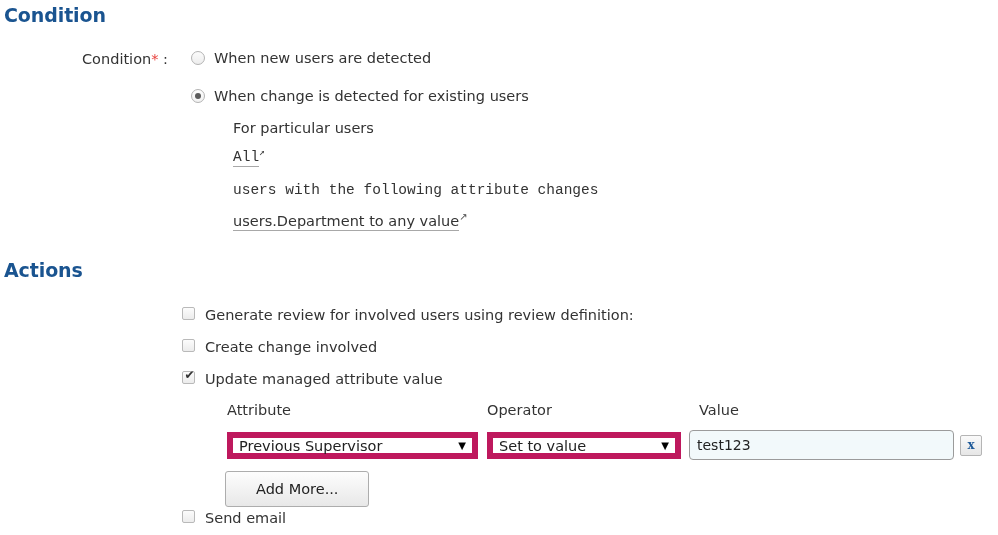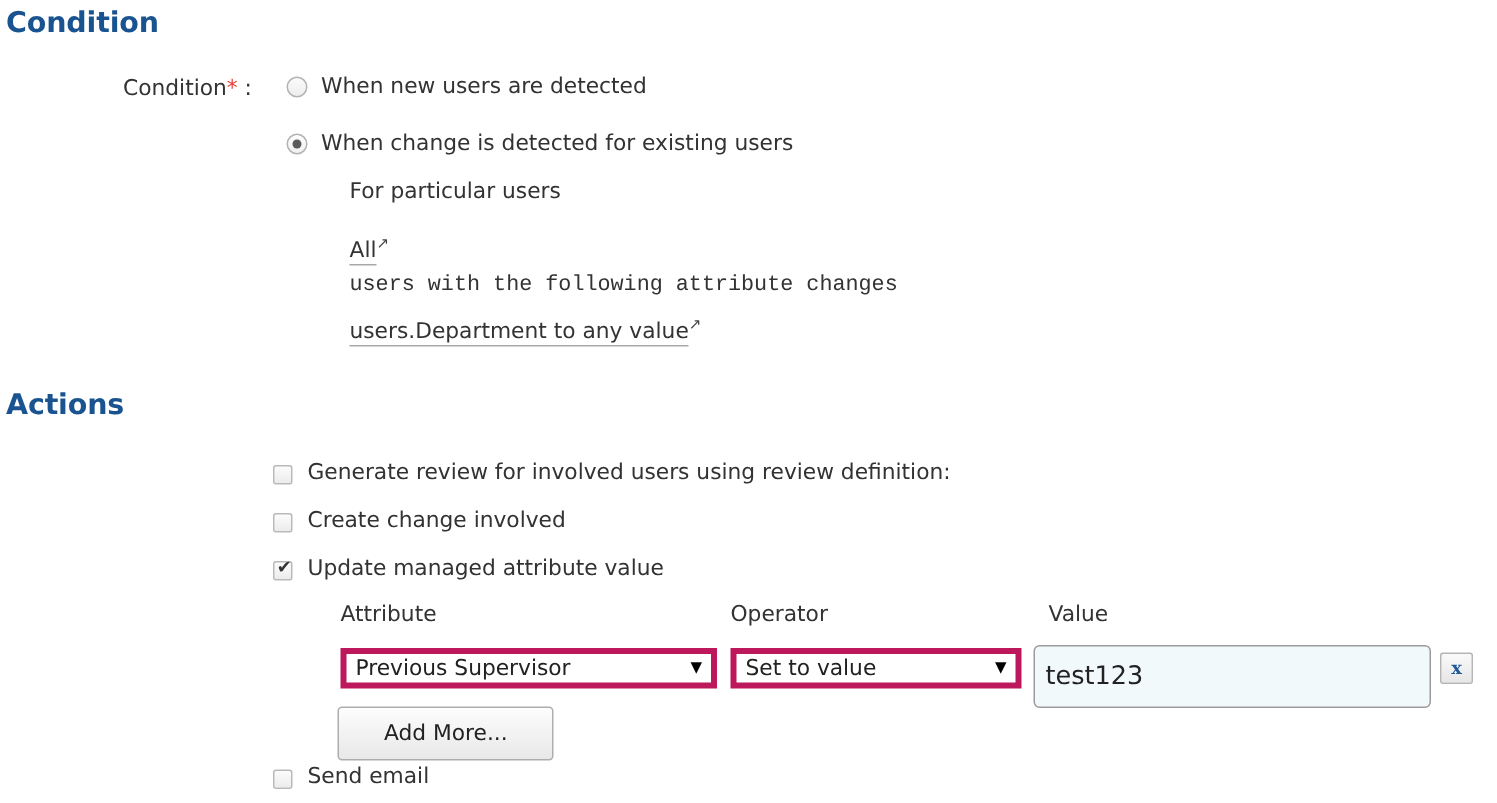--- a/index.html
+++ b/index.html
@@ -75,21 +75,21 @@
 
   .cond-sub {
     position: absolute;
     left: 233px;
     font-size: 14.5px;
     color: #333333;
     white-space: nowrap;
   }
   #cond-particular { top: 120px; }
   #cond-withattrs  { top: 182px; font-family: Liberation Mono, monospace; }
-  #cond-link-all   { top: 159px; }
+  #cond-link-all   { top: 149px; font-family: Liberation Mono, monospace; }
   #cond-link-attr  { top: 213px; }
 
   .inline-link {
     color: #333333;
     text-decoration: none;
     border-bottom: 1px solid #a8a8a8;
     padding-bottom: 1px;
   }
   .ext-arrow {
     font-size: 10px;
@@ -97,21 +97,21 @@
     line-height: 0;
     margin-left: 0px;
     color: #444444;
   }
 
   
   .check-row {
     position: absolute;
     left: 182px;
     display: flex;
-    align-items: flex-end;
+    align-items: flex-start;
     white-space: nowrap;
   }
   #check-row-review  { top: 307px; }
   #check-row-change  { top: 339px; }
   #check-row-update  { top: 371px; }
   #check-row-email   { top: 510px; }
 
   .checkbox {
     width: 13px; height: 13px;
     border: 1px solid #b9b9b9;
@@ -147,21 +147,21 @@
   }
   #head-attribute { left: 227px; }
   #head-operator  { left: 487px; }
   #head-value     { left: 699px; }
 
   .sel {
     position: absolute;
     top: 432px;
     height: 27px;
     box-sizing: border-box;
-    border: 4px solid #be185d;
+    border: 6px solid #be185d;
     background: #ffffff;
     font-size: 14.5px;
     color: #222222;
     display: flex;
     align-items: center;
     padding: 0 6px;
     white-space: nowrap;
   }
   #select-attribute { left: 227px; width: 251px; }
   #select-operator  { left: 487px; width: 194px; }
@@ -171,27 +171,27 @@
     color: #000000;
     margin-left: 6px;
     line-height: 1;
   }
 
   #input-value {
     position: absolute;
     left: 689px;
     top: 430px;
     width: 265px;
-    height: 42px;
+    height: 30px;
     box-sizing: border-box;
     border: 1px solid #9b9b9b;
     border-radius: 4px;
     background: #f2f9fb;
     font-family: "DejaVu Sans", "Liberation Sans", sans-serif;
-    font-size: 17px;
+    font-size: 14px;
     color: #222222;
     padding: 0 7px;
     outline: none;
   }
 
   #delete-row-button {
     position: absolute;
     left: 960px;
     top: 435px;
     width: 22px;

